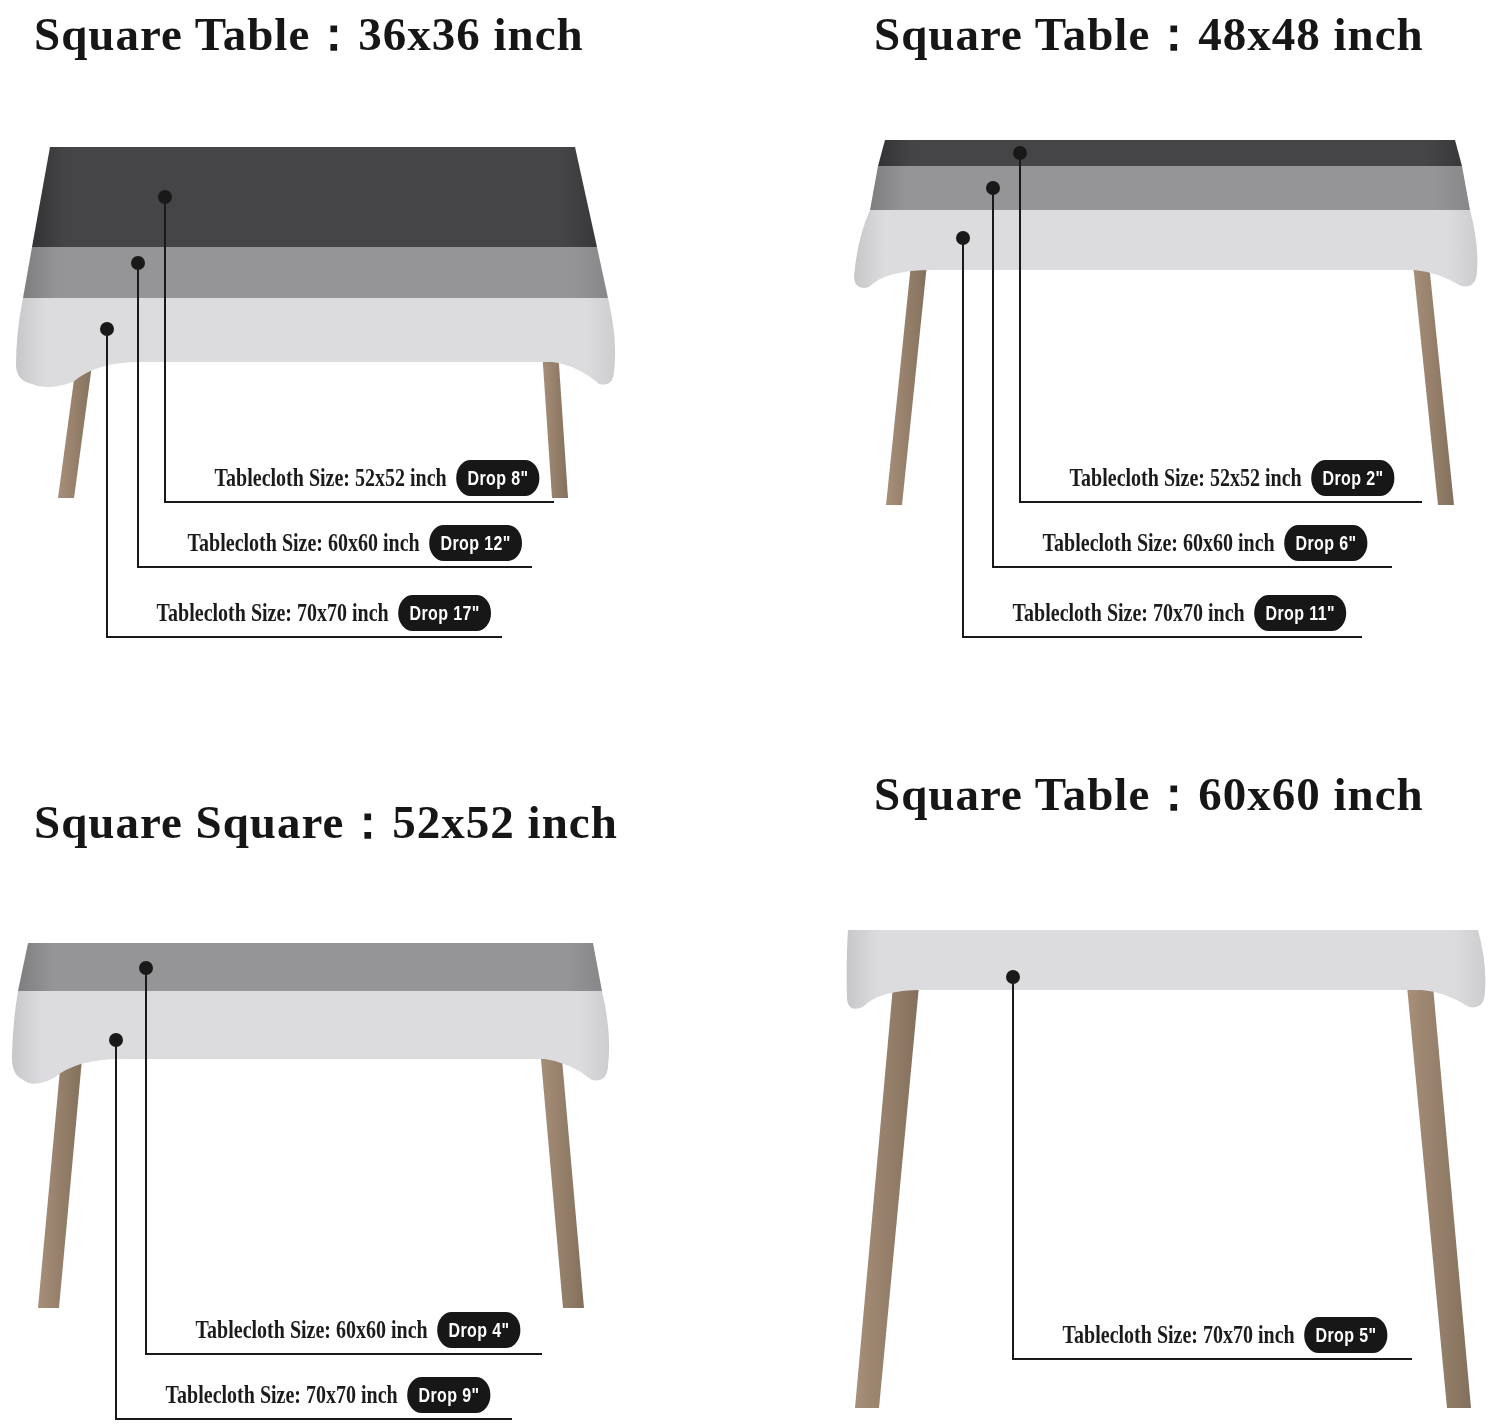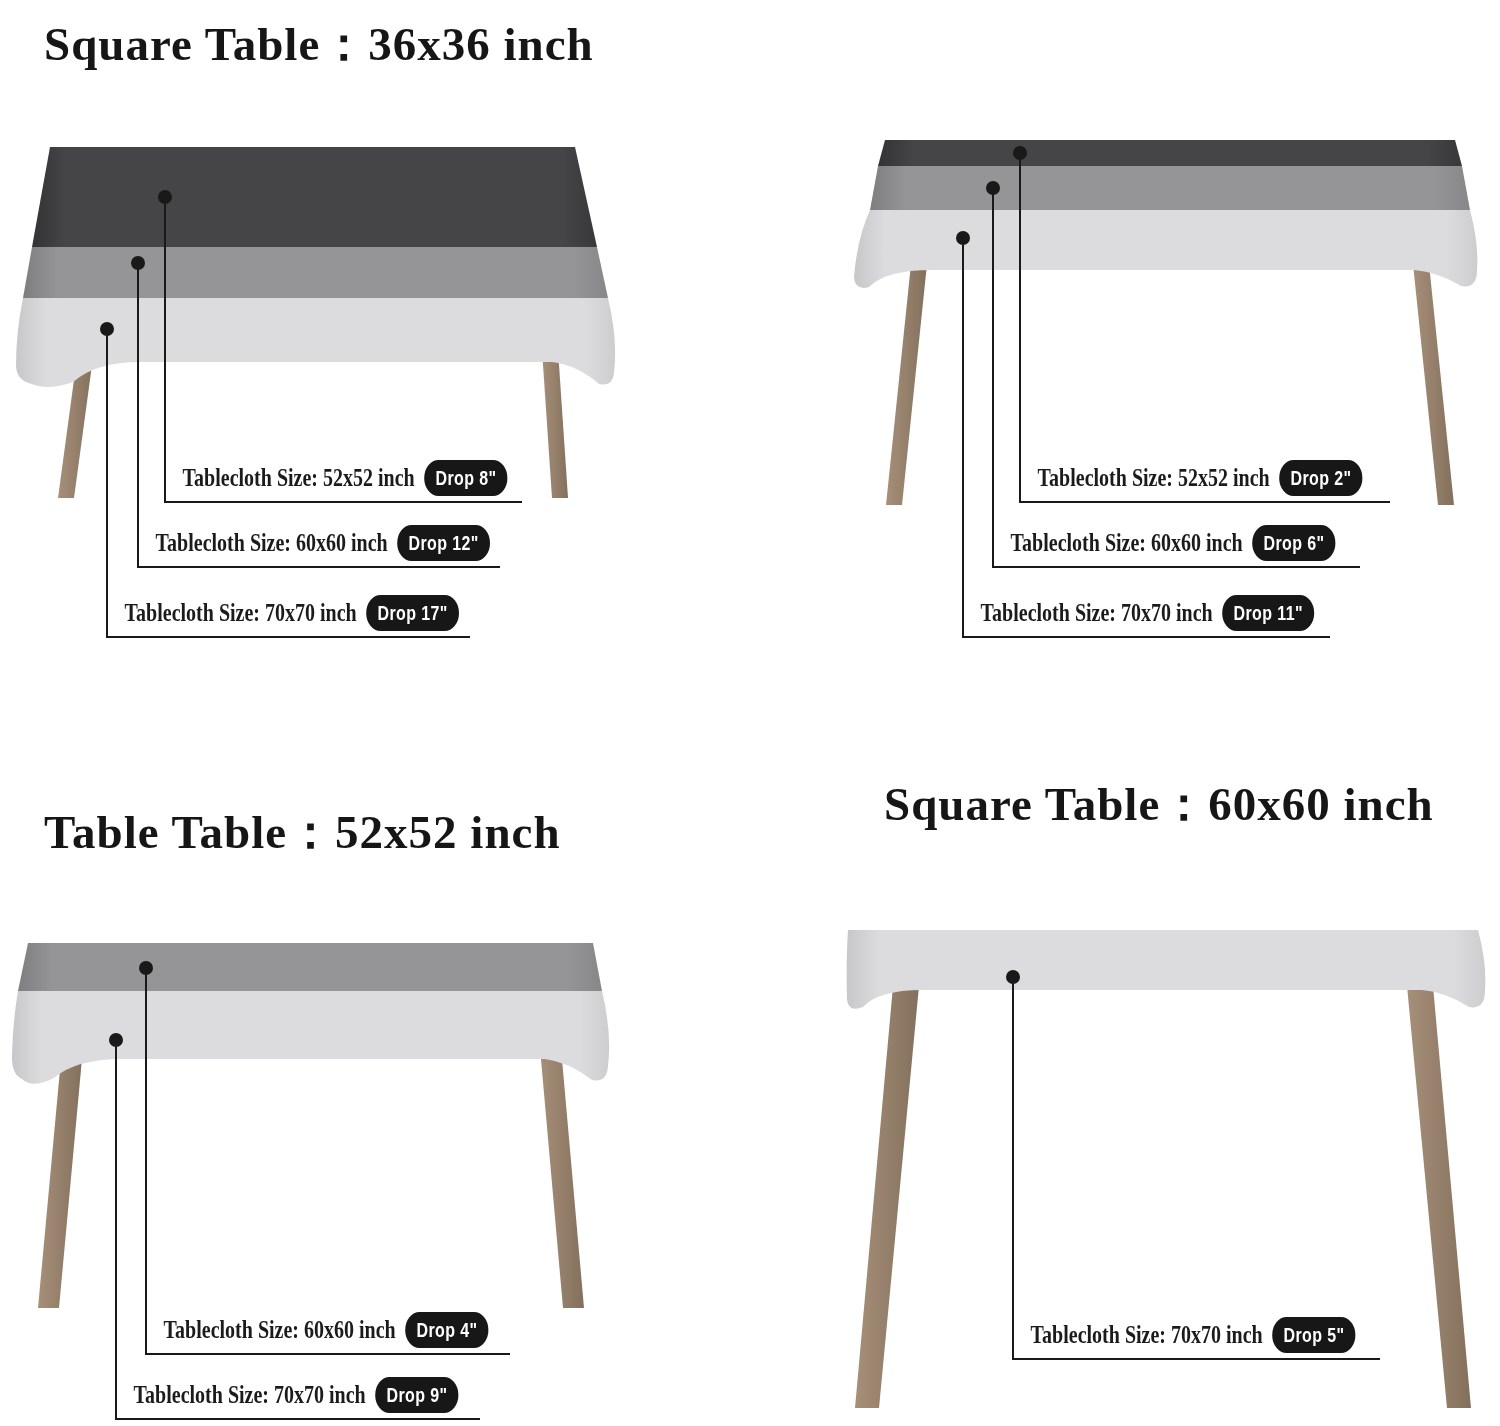--- a/index.html
+++ b/index.html
@@ -8,21 +8,21 @@
     width:1500px;
     height:1426px;
     background:#ffffff;
     overflow:hidden;
     font-family:"Liberation Serif","DejaVu Serif",serif;
     color:#1d1d1d;
   }
   .tables-svg{position:absolute;left:0;top:0;}
   .quad-title{
     position:absolute;
-    margin:14px;
+    margin:4px;
     font-family:"Liberation Serif","DejaVu Serif",serif;
     font-weight:700;
     font-size:47px;
     line-height:60px;
     letter-spacing:1px;
     color:#161616;
     white-space:nowrap;
   }
   .dot{
     position:absolute;
@@ -33,20 +33,21 @@
   .vline{
     position:absolute;
     width:2px;
     background:#191919;
   }
   .callout{
     position:absolute;
     height:46px;
     border-bottom:2px solid #191919;
     box-sizing:content-box;
+    padding-left:32px;
   }
   .callout .inner{
     display:flex;
     align-items:center;
     gap:12px;
     padding-left:22px;
     height:46px;
     white-space:nowrap;
     transform:scaleX(0.8);
     transform-origin:0 50%;
@@ -126,21 +127,22 @@
     </g>
 
     <g>
       <polygon fill="url(#gradLeg)" points="893,986 919,986 879,1408 855,1408"></polygon>
       <polygon fill="url(#gradLeg)" points="1407,986 1433,986 1471,1408 1447,1408"></polygon>
       <path fill="url(#gradLight)" d="M848,930 L1478,930 Q1487,963 1485,990 Q1485,1010 1469,1007 Q1446,992 1422,990 L922,990 Q879,990 863,1007 Q848,1013 847,999 Q846,960 848,930 Z"></path>
     </g>
   </svg>
 
   <h2 class="quad-title" style="left:30px;top:0px">Square Table：36x36 inch</h2>
-  <h2 class="quad-title" style="left:30px;top:788px">Table Table：52x52 inch</h2>
+  <h2 class="quad-title" style="left:870px;top:0px">Square Table：48x48 inch</h2>
+  <h2 class="quad-title" style="left:30px;top:788px">Square Square：52x52 inch</h2>
   <h2 class="quad-title" style="left:870px;top:760px">Square Table：60x60 inch</h2>
 
   <div class="dot" style="left:158px;top:190px"></div>
   <div class="dot" style="left:131px;top:256px"></div>
   <div class="dot" style="left:100px;top:322px"></div>
   <div class="vline" style="left:164px;top:197px;height:306px"></div>
   <div class="vline" style="left:137px;top:263px;height:305px"></div>
   <div class="vline" style="left:106px;top:329px;height:309px"></div>
 
   <div class="callout" style="left:165px;top:455px;width:357px">

